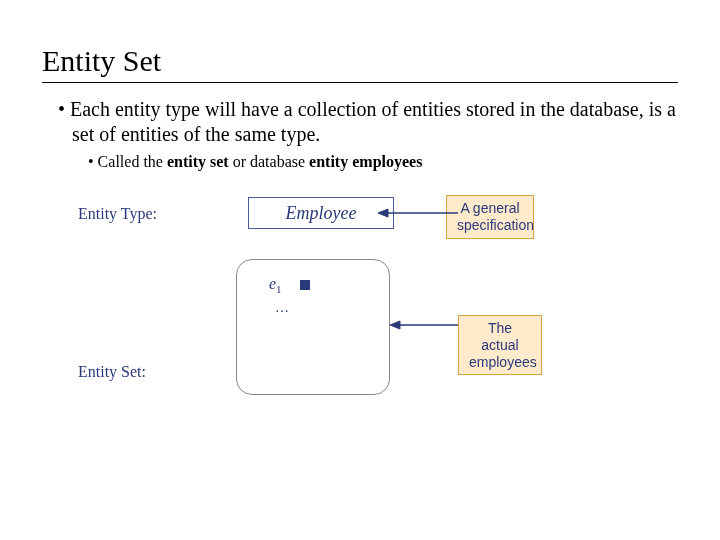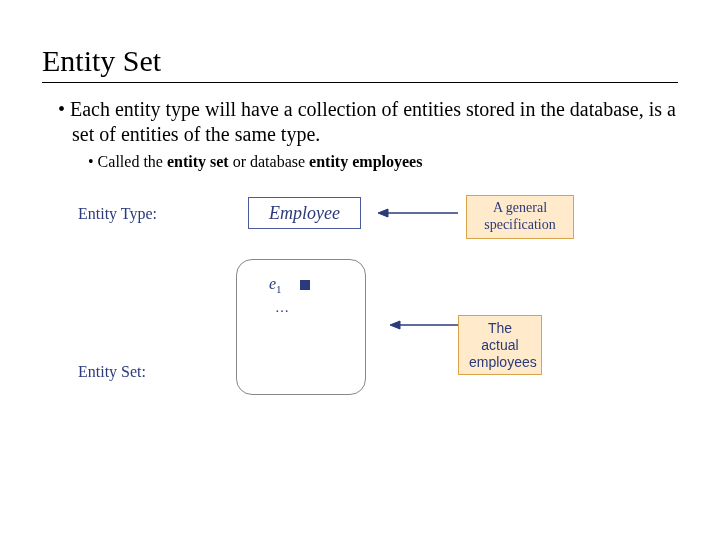--- a/index.html
+++ b/index.html
@@ -56,38 +56,38 @@
     font-size: 16px;
     color: #2a3a7a;
   }
   .label-type { left: 36px; top: 8px; }
   .label-set  { left: 36px; top: 122px; margin-top: 44px; }
 
   .type-box {
     position: absolute;
     left: 206px;
     top: 0;
-    width: 113px;
+    width: 146px;
     height: 32px;
     border: 1.5px solid #4a5a9a;
     display: flex;
     align-items: center;
     justify-content: center;
     font-family: "Times New Roman", serif;
     font-style: italic;
     font-size: 18px;
     color: #2a3a7a;
     background: #fff;
   }
 
   .set-box {
     position: absolute;
     left: 194px;
     top: 62px;
-    width: 130px;
+    width: 154px;
     height: 136px;
     border: 1.5px solid #888;
     border-radius: 16px;
     background: #fff;
     padding: 12px 10px 4px 32px;
   }
   .row {
     display: flex;
     align-items: center;
     gap: 18px;
@@ -115,21 +115,21 @@
     position: absolute;
     font-family: Arial, Helvetica, sans-serif;
     font-size: 14px;
     color: #2a3a7a;
     background: #ffeacb;
     border: 1.5px solid #d9a34a;
     padding: 4px 10px;
     text-align: center;
     line-height: 1.2;
   }
-  .callout-1 { left: 424px; top: -2px; width: 108px; font-family: Liberation Serif, serif; }
+  .callout-1 { left: 404px; top: -2px; width: 88px; }
   .callout-2 { left: 416px; top: 118px; width: 84px; }
 
   .arrow {
     position: absolute;
     stroke: #2a3a7a;
     fill: #2a3a7a;
   }
 </style>
 </head>
 <body>

